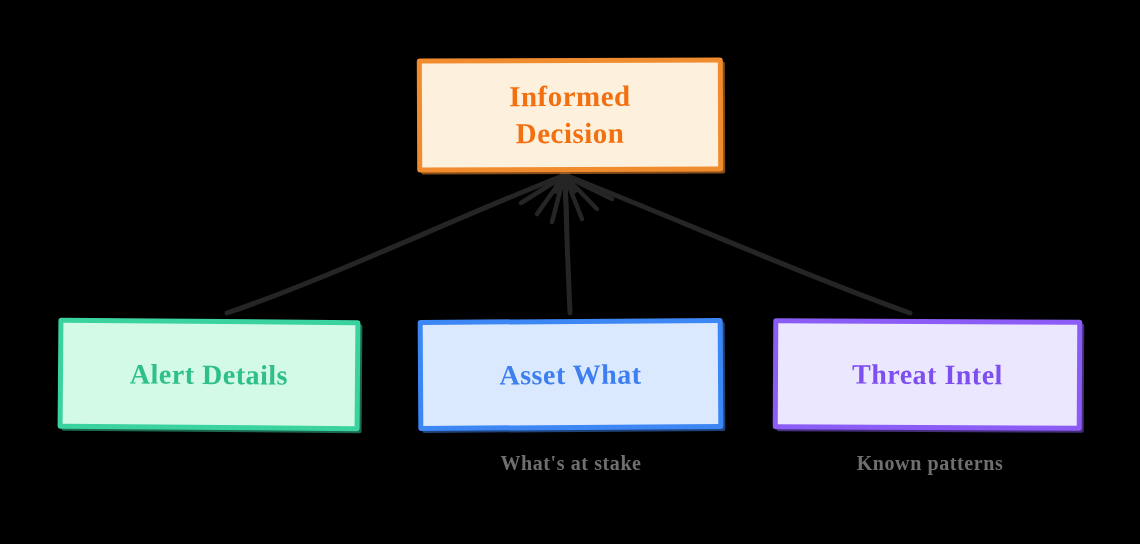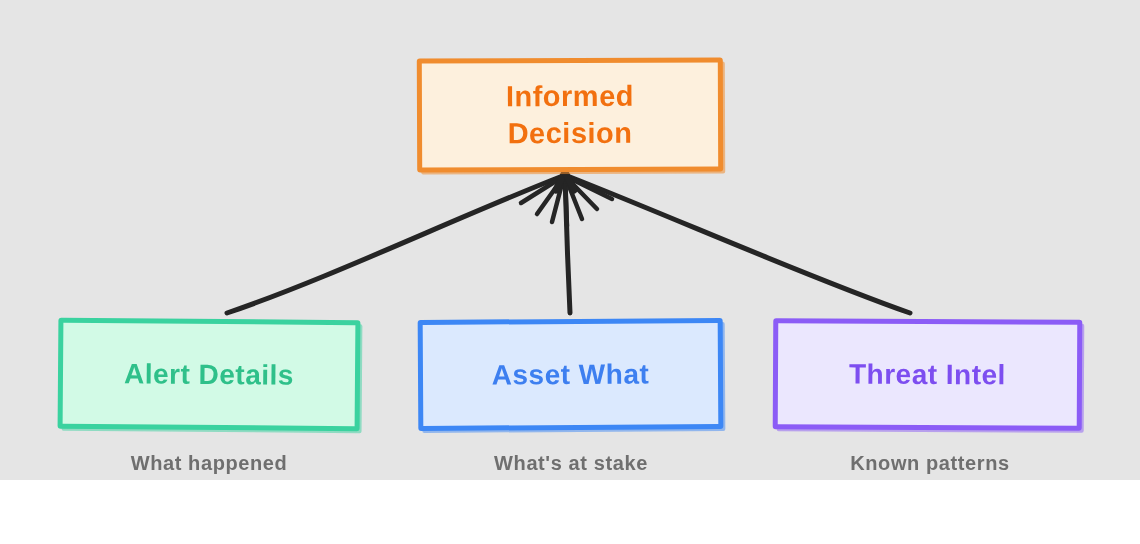--- a/index.html
+++ b/index.html
@@ -3,24 +3,24 @@
 <meta charset="utf-8">
 <style>
   html, body {
     margin: 0;
     padding: 0;
     background: #ffffff;
   }
   #canvas {
     position: relative;
     width: 1140px;
-    height: 480px;
-    background: #e5e5e5;
+    height: 544px;
+    background: #000000;
     overflow: hidden;
-    font-family: Liberation Sans, sans-serif;
+    font-family: Liberation Serif, serif;
   }
   .edges {
     position: absolute;
     left: 0;
     top: 0;
     width: 1140px;
     height: 544px;
     pointer-events: none;
   }
   .node {
@@ -155,17 +155,16 @@
   </div>
 
   <div class="node" id="node-asset-risk">
     <span class="label">Asset What</span>
   </div>
 
   <div class="node" id="node-threat-intel">
     <span class="label">Threat Intel</span>
   </div>
 
-  <div class="caption" id="caption-alert-details">What happened</div>
   <div class="caption" id="caption-threat-intel">Known patterns</div>
   <div class="caption" id="caption-asset-risk">What's at stake</div>
 
 </div>
 
 </body></html>

